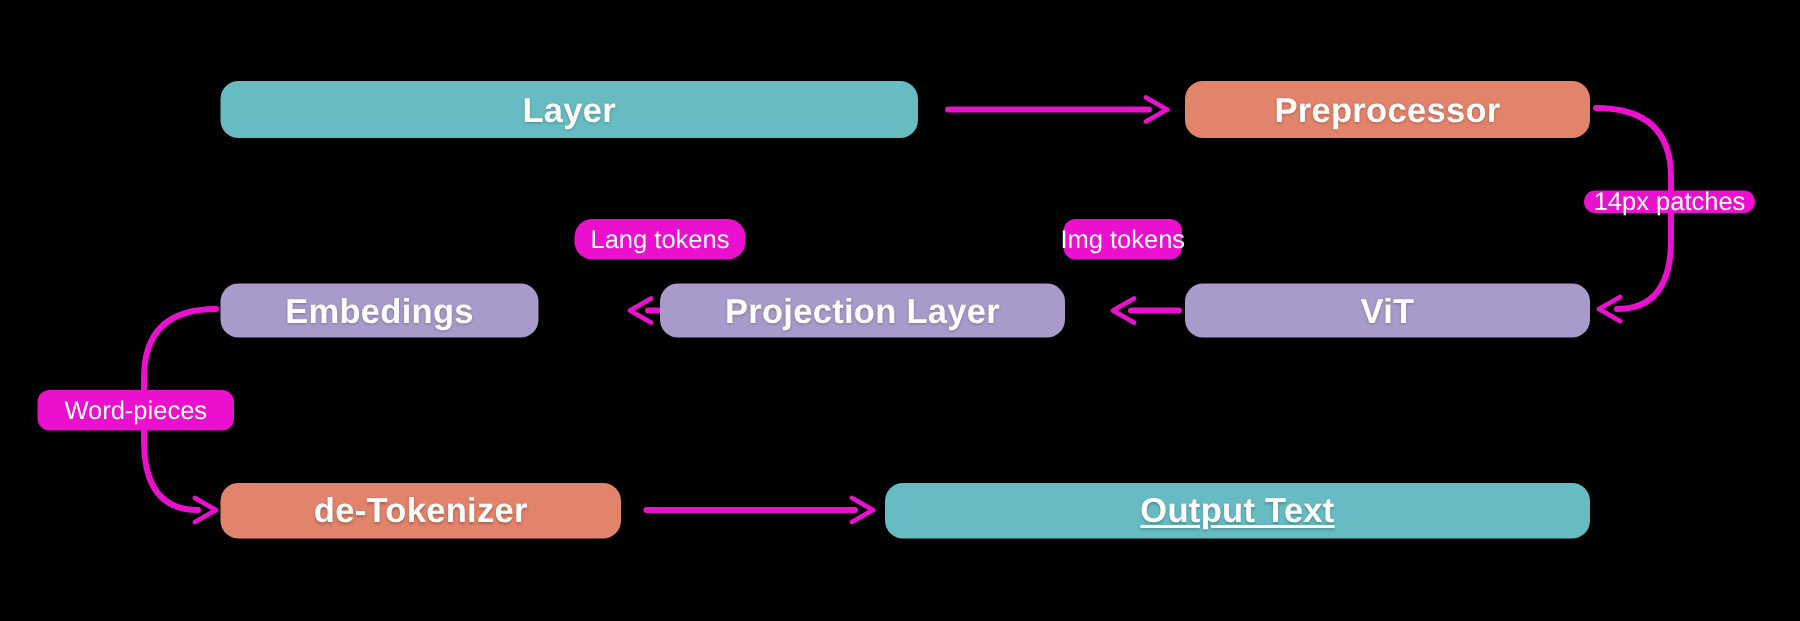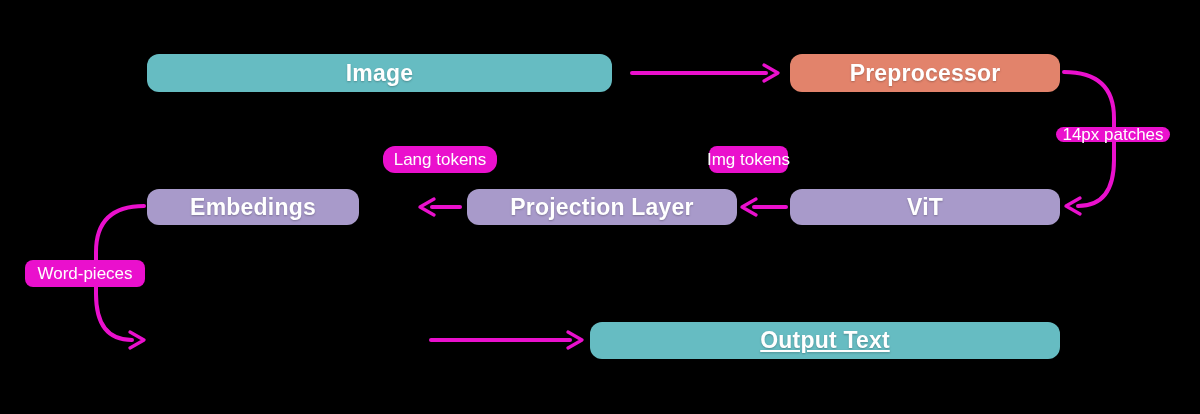--- a/index.html
+++ b/index.html
@@ -57,27 +57,28 @@
     <g fill="none" stroke="#ea10cd" stroke-width="4" stroke-linecap="round">
       <path d="M 632 73 L 766 73" marker-end="url(#chev)"></path>
       <path d="M 1064 72 Q 1114 72 1114 118 L 1114 160 Q 1114 206 1078 206" marker-end="url(#chev)"></path>
       <path d="M 786 207 L 754 207" marker-end="url(#chev)"></path>
       <path d="M 460 207 L 432 207" marker-end="url(#chev)"></path>
       <path d="M 144 206 Q 96 206 96 252 L 96 294 Q 96 340 132 340" marker-end="url(#chev)"></path>
       <path d="M 431 340 L 570 340" marker-end="url(#chev)"></path>
     </g>
   </svg>
 
-  <div class="node teal" style="left:147px;top:54px;width:465px;height:38px;">Image</div>
+  <div class="node teal" style="left:147px;top:54px;width:465px;height:38px;">Layer</div>
   <div class="node salmon" style="left:790px;top:54px;width:270px;height:38px;">Preprocessor</div>
 
   <div class="node lavender" style="left:147px;top:189px;width:212px;height:36px;">Embedings</div>
-  <div class="node lavender" style="left:467px;top:189px;width:270px;height:36px;">Projection Layer</div>
+  <div class="node lavender" style="left:440px;top:189px;width:270px;height:36px;">Projection Layer</div>
   <div class="node lavender" style="left:790px;top:189px;width:270px;height:36px;">ViT</div>
 
+  <div class="node salmon" style="left:147px;top:322px;width:267px;height:37px;">de-Tokenizer</div>
   <div class="node teal" style="left:590px;top:322px;width:470px;height:37px;text-decoration:underline;">Output Text</div>
 
   <div class="edge-label" style="left:1056px;top:127px;width:114px;height:15px;">14px patches</div>
   <div class="edge-label" style="left:383px;top:146px;width:114px;height:27px;border-radius:12px;">Lang tokens</div>
   <div class="edge-label" style="left:709px;top:146px;width:79px;height:27px;">Img tokens</div>
-  <div class="edge-label" style="left:25px;top:260px;width:120px;height:27px;">Word-pieces</div>
+  <div class="edge-label" style="left:25px;top:260px;width:131px;height:27px;">Word-pieces</div>
 
 </div>
 
 </body></html>

